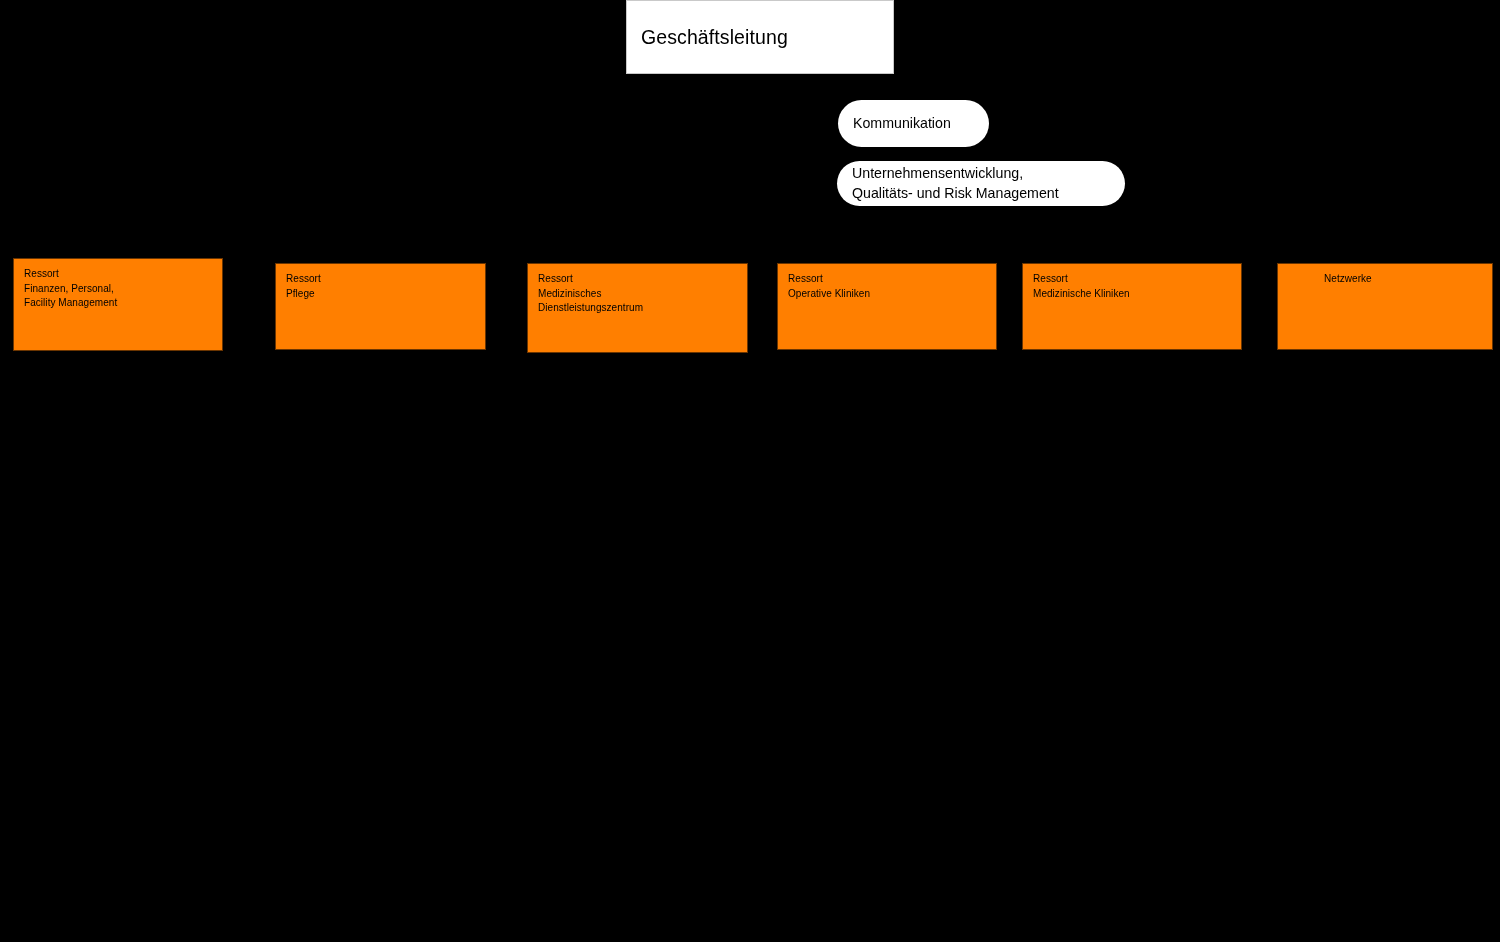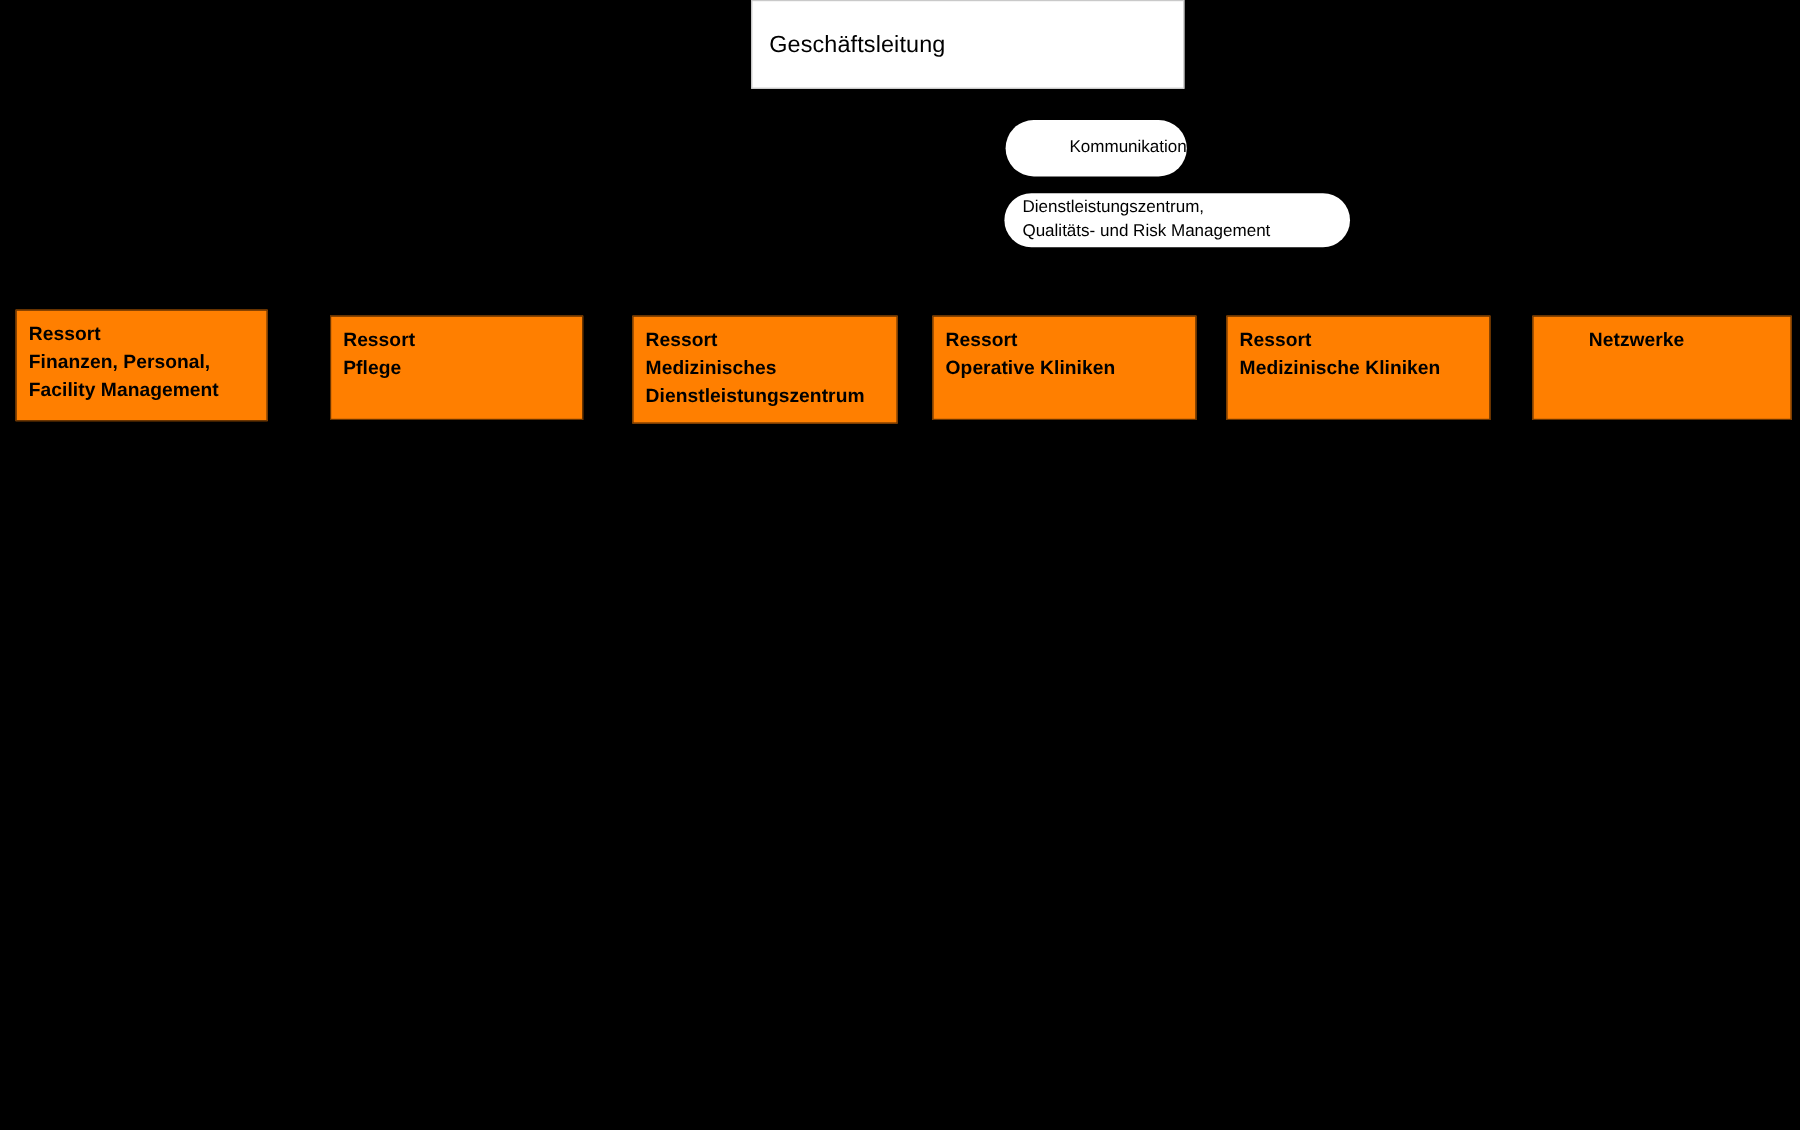--- a/index.html
+++ b/index.html
@@ -18,21 +18,21 @@
     height: 942px;
     background: #000000;
     overflow: hidden;
   }
 
   
   .exec-box {
     position: absolute;
     left: 626px;
     top: 0px;
-    width: 361px;
+    width: 268px;
     height: 74px;
     background: #ffffff;
     border: 1px solid #c9c9c9;
     box-sizing: border-box;
     display: flex;
     align-items: center;
   }
   .exec-box .label {
     color: #000000;
     font-size: 19.5px;
@@ -56,21 +56,20 @@
     font-size: 14.2px;
     line-height: 1.38;
     white-space: pre-line;
   }
 
   #pill-kommunikation {
     left: 838px;
     top: 100px;
     width: 151px;
     height: 47px;
-    justify-content: flex-end;
   }
   #pill-kommunikation .label {
     padding-left: 15px;
   }
 
   #pill-unternehmensentwicklung {
     left: 837px;
     top: 161px;
     width: 288px;
     height: 45px;
@@ -81,26 +80,25 @@
 
   
   .dept-box {
     position: absolute;
     background: #ff7f00;
     border: 1px solid #6b3500;
     box-sizing: border-box;
   }
   .dept-box .label {
     color: #000000;
-    font-size: 16px;
+    font-size: 10px;
     line-height: 1.47;
     padding: 8px 0 0 10px;
     white-space: pre-line;
     letter-spacing: 0.05px;
-    font-weight: bold;
   }
 
   #dept-0 { left: 13px;   top: 258px; width: 210px; height: 93px; }
   #dept-1 { left: 275px;  top: 263px; width: 211px; height: 87px; }
   #dept-2 { left: 527px;  top: 263px; width: 221px; height: 90px; }
   #dept-3 { left: 777px;  top: 263px; width: 220px; height: 87px; }
   #dept-4 { left: 1022px; top: 263px; width: 220px; height: 87px; }
   #dept-5 { left: 1277px; top: 263px; width: 216px; height: 87px; padding-left: 36px; }
 </style>
 </head>
@@ -110,21 +108,21 @@
 
   <div class="exec-box">
     <span class="label">Geschäftsleitung</span>
   </div>
 
   <div class="pill" id="pill-kommunikation">
     <span class="label">Kommunikation</span>
   </div>
 
   <div class="pill" id="pill-unternehmensentwicklung">
-    <span class="label">Dienstleistungszentrum,
+    <span class="label">Unternehmensentwicklung,
 Qualitäts- und Risk Management</span>
   </div>
 
   <div class="dept-box" id="dept-0">
     <div class="label">Ressort
 Finanzen, Personal,
 Facility Management</div>
   </div>
 
   <div class="dept-box" id="dept-1">

